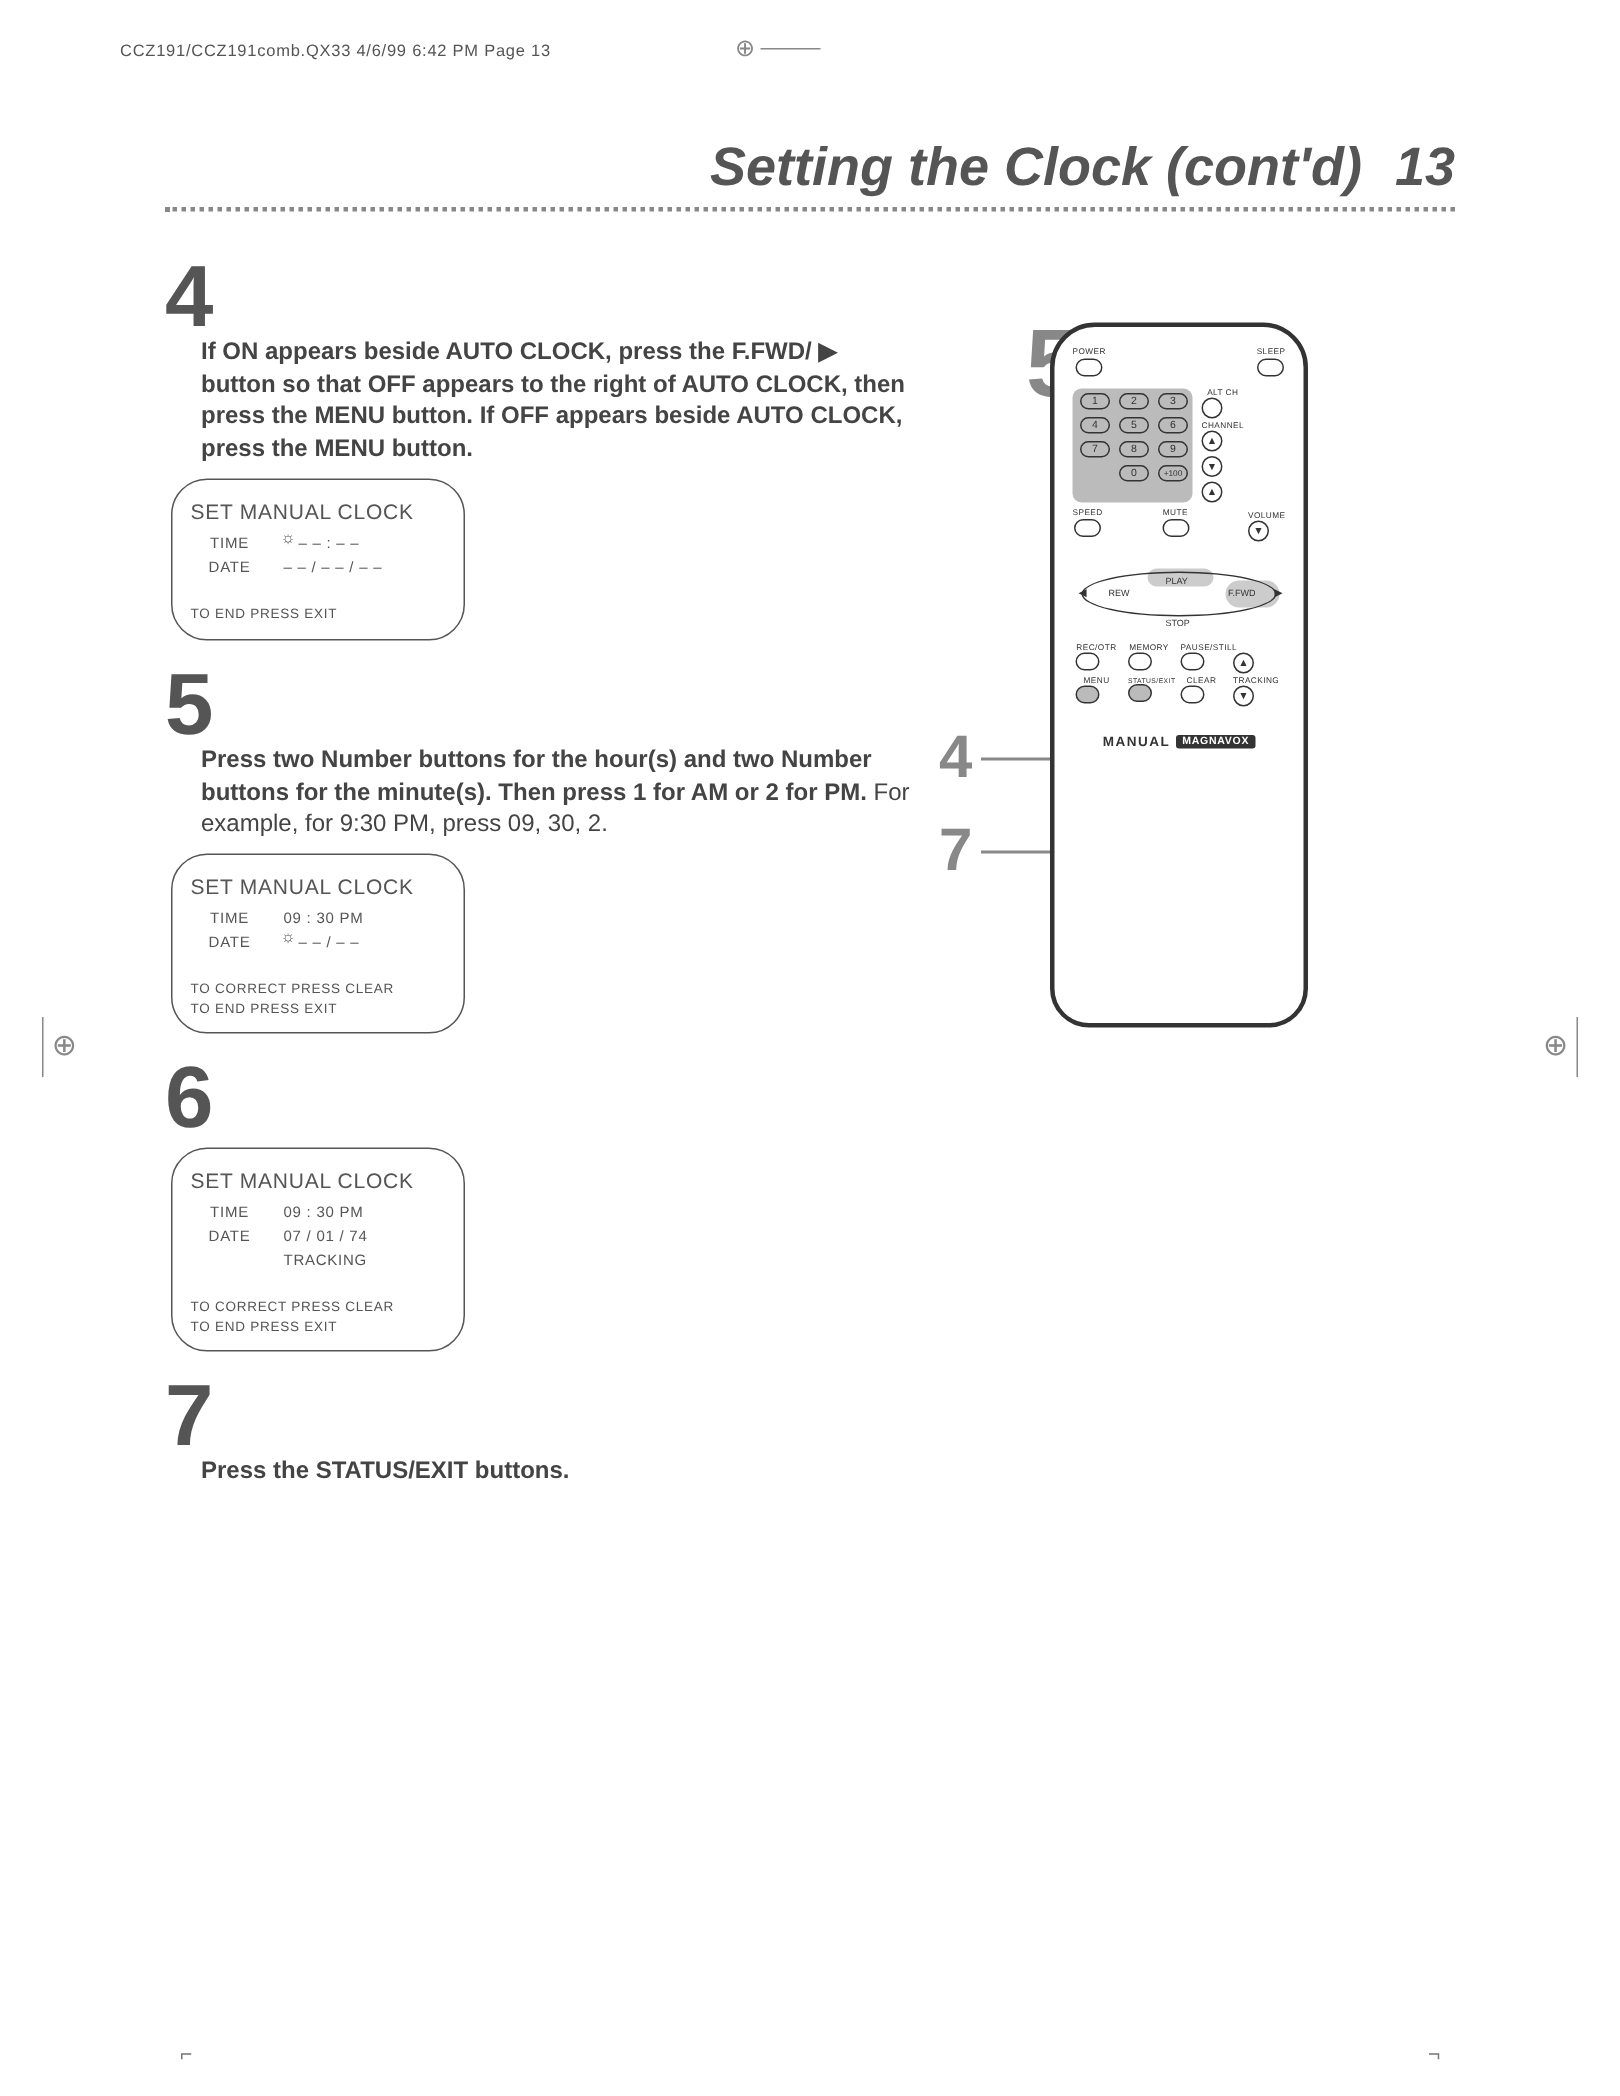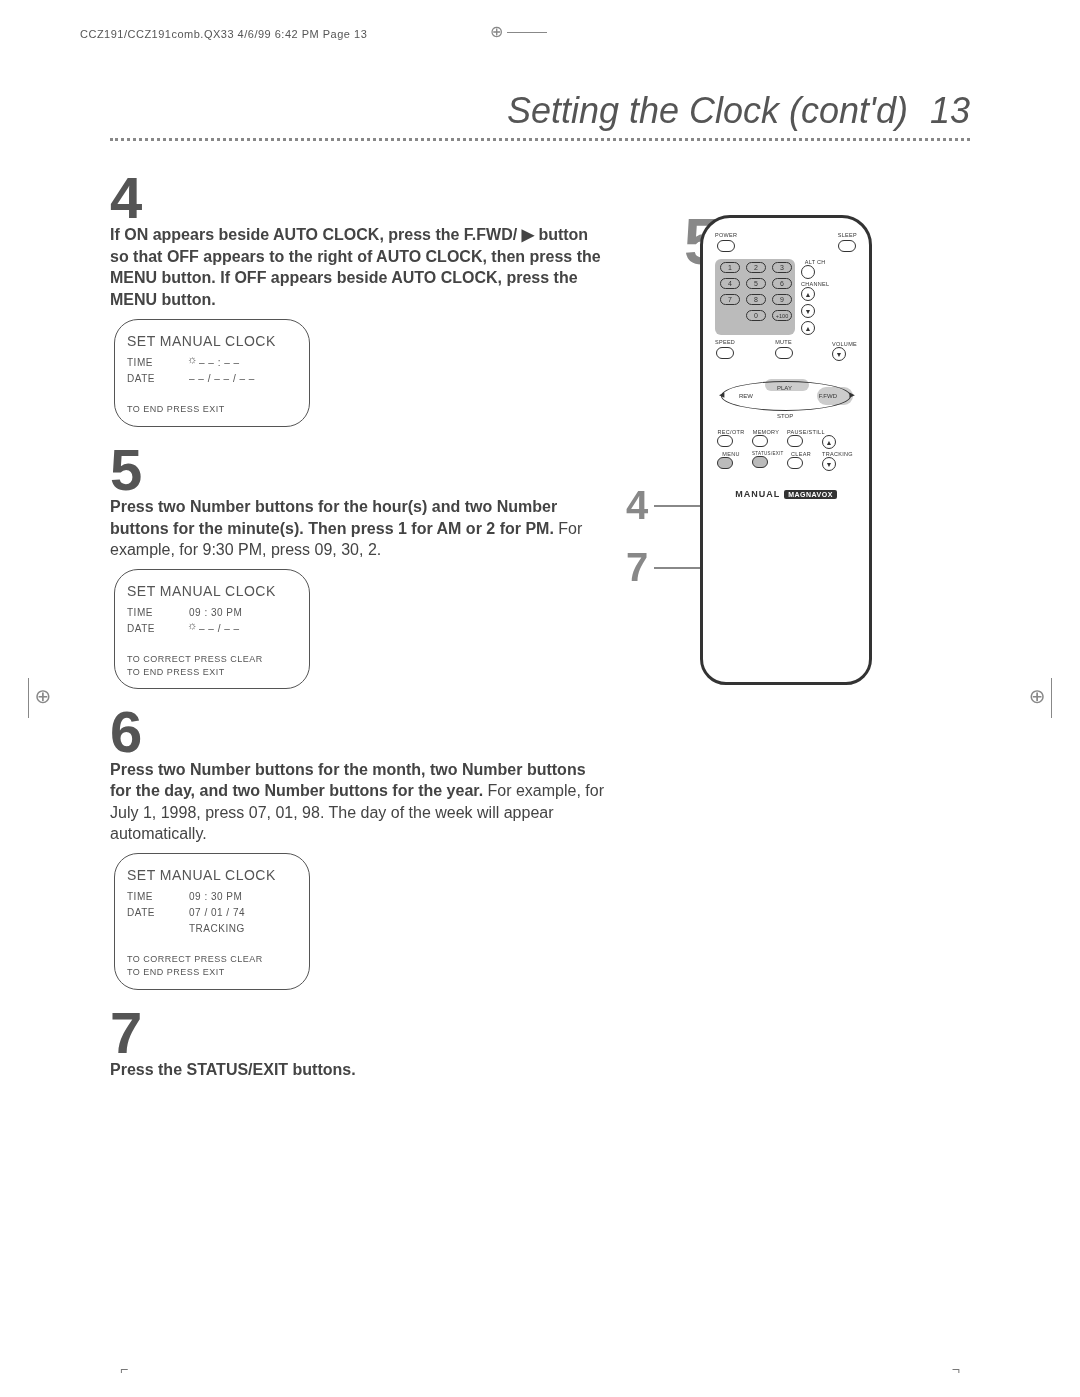--- a/index.html
+++ b/index.html
@@ -46,21 +46,21 @@
     padding-top: 90px;
   }
 
   .title-row {
     text-align: right;
     font-style: italic;
     font-family: "Helvetica", Arial, sans-serif;
     font-size: 36px;
     color: #555;
     letter-spacing: 0px;
-    font-weight: 400;
+    font-weight: 700;
     margin-bottom: 6px;
   }
   .title-row .pagenum { display:inline-block; margin-left:12px; }
   .dot-rule {
     border: none;
     border-top: 3px dotted #888;
     margin: 4px 0 14px 0;
   }
 
   .columns { display:flex; }
@@ -74,38 +74,39 @@
     color: #555;
     line-height: 0.85;
     margin-top: 18px;
   }
   .step-body {
     font-size: 16px;
     line-height: 1.35;
     color: #444;
     margin-top: 2px;
     margin-bottom: 8px;
+    margin-left: 24px;
   }
   .step-body .bold { font-weight: bold; }
 
   .screen {
     width: 170px;
     border: 1.5px solid #555;
     border-radius: 24px;
     padding: 10px 12px 10px 12px;
     margin: 8px 0 4px 4px;
     font-size: 10px;
     letter-spacing: 0.5px;
     color:#555;
     line-height:1.6;
     font-family: Arial, sans-serif;
   }
   .screen .hdr { font-size:14px; margin-bottom:3px;}
   .screen-row { display:flex; }
-  .screen-row .lbl { width:52px; text-align:left; padding-right:10px; }
+  .screen-row .lbl { width:52px; text-align:center; padding-right:10px; }
   .screen .footer { font-size:9px; margin-top:16px; line-height:1.4;}
   .sun { display:inline-block; width:10px; height:10px; position:relative; vertical-align:middle; }
   .sun::before{ content:"☼"; font-size:11px; position:absolute; left:-2px; top:-4px;}
 
   
   .remote-wrap {
     position: relative;
     margin-top: -20px;
     margin-left: 42px;
   }
@@ -245,23 +246,20 @@
           <span class="sun"></span>
           <span>– – / – –</span>
         </div>
         <div class="footer">
           <div>TO CORRECT PRESS CLEAR</div>
           <div>TO END PRESS EXIT</div>
         </div>
       </div>
 
       <div class="stepnum">6</div>
-      <div class="step-body">
-        <span class="bold">Press two Number buttons for the month, two Number buttons for the day, and two Number buttons for the year.</span><span> For example, for July 1, 1998, press 07, 01, 98. The day of the week will appear automatically.</span>
-      </div>
       <div class="screen">
         <div class="hdr">SET MANUAL CLOCK</div>
         <div class="screen-row">
           <span class="lbl">TIME</span>
           <span>09 : 30 PM</span>
         </div>
         <div class="screen-row">
           <span class="lbl">DATE</span>
           <span>07 / 01 / 74</span>
         </div>

